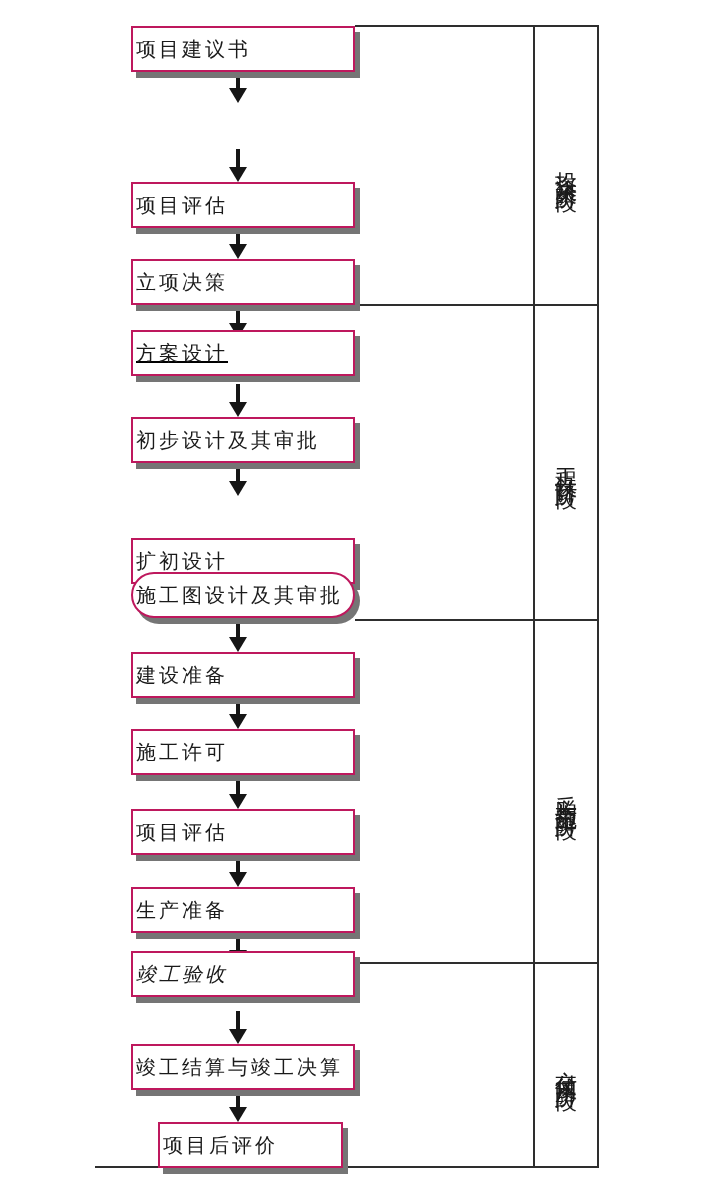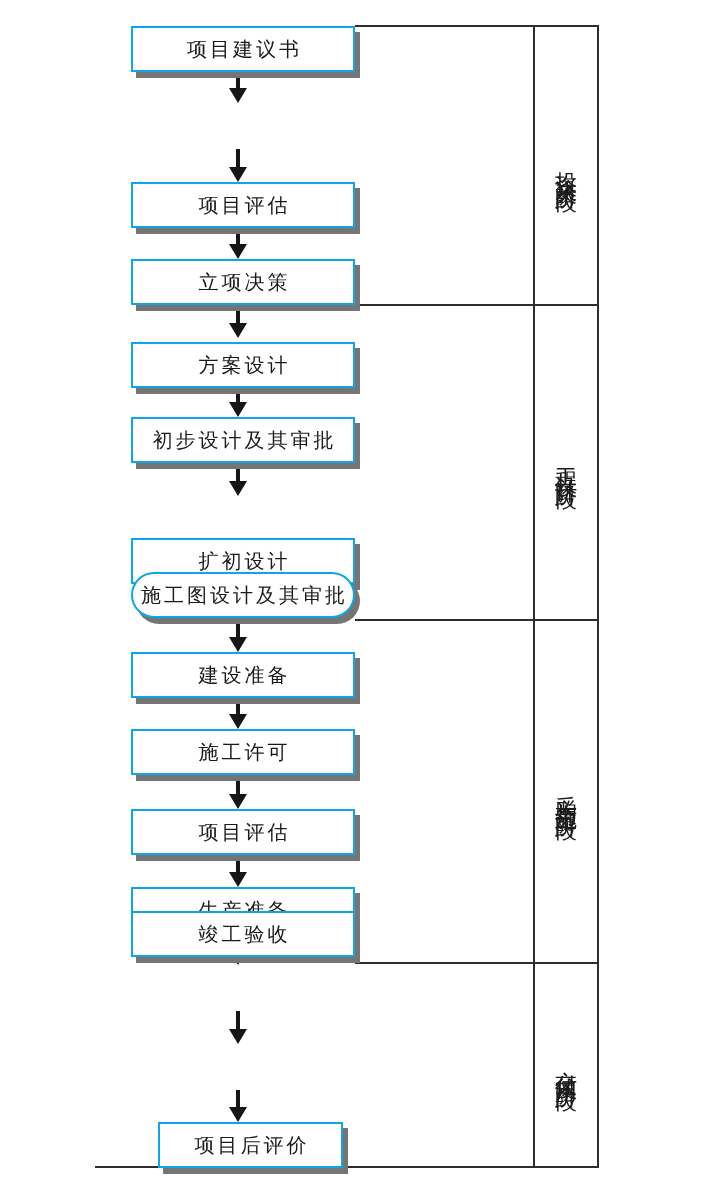--- a/index.html
+++ b/index.html
@@ -14,26 +14,25 @@
     height: 1197px;
     background: #ffffff;
     overflow: hidden;
   }
   .flow-box {
     position: absolute;
     left: 131px;
     width: 224px;
     height: 46px;
     box-sizing: border-box;
-    border: 2px solid #0ea5e9;
+    border: 2px solid #be185d;
     background: #ffffff;
     box-shadow: 5px 6px 0 #757575;
     display: flex;
     align-items: center;
-    justify-content: center;
     z-index: 3;
   }
   .flow-box .box-label {
     font-size: 20px;
     letter-spacing: 3px;
     text-indent: 3px;
     color: #1a1a1a;
     white-space: nowrap;
   }
   .flow-box.narrow {
@@ -112,21 +111,21 @@
 
   <div class="flow-box" style="top:26px;">
     <span class="box-label">项目建议书</span>
   </div>
   <div class="flow-box" style="top:182px;">
     <span class="box-label">项目评估</span>
   </div>
   <div class="flow-box" style="top:259px;">
     <span class="box-label">立项决策</span>
   </div>
-  <div class="flow-box" style="top:342px;">
+  <div class="flow-box" style="top:330px;text-decoration:underline;">
     <span class="box-label">方案设计</span>
   </div>
   <div class="flow-box" style="top:417px;">
     <span class="box-label">初步设计及其审批</span>
   </div>
   <div class="flow-box" style="top:496px;margin-top:42px;">
     <span class="box-label">扩初设计</span>
   </div>
   <div class="flow-box" style="top:572px;border-radius:23px;">
     <span class="box-label">施工图设计及其审批</span>
@@ -136,22 +135,25 @@
   </div>
   <div class="flow-box" style="top:652px;">
     <span class="box-label">建设准备</span>
   </div>
   <div class="flow-box" style="top:809px;">
     <span class="box-label">项目评估</span>
   </div>
   <div class="flow-box" style="top:887px;">
     <span class="box-label">生产准备</span>
   </div>
-  <div class="flow-box" style="top:911px;">
+  <div class="flow-box" style="top:951px;font-style:italic;">
     <span class="box-label">竣工验收</span>
+  </div>
+  <div class="flow-box" style="top:1044px;">
+    <span class="box-label">竣工结算与竣工决算</span>
   </div>
   <div class="flow-box narrow" style="top:1122px;">
     <span class="box-label">项目后评价</span>
   </div>
 
   <div class="arrow" style="top:72px; height:31px;">
       <div class="shaft"></div>
       <div class="head"></div>
     </div>
   <div class="arrow" style="top:149px; height:33px;">

